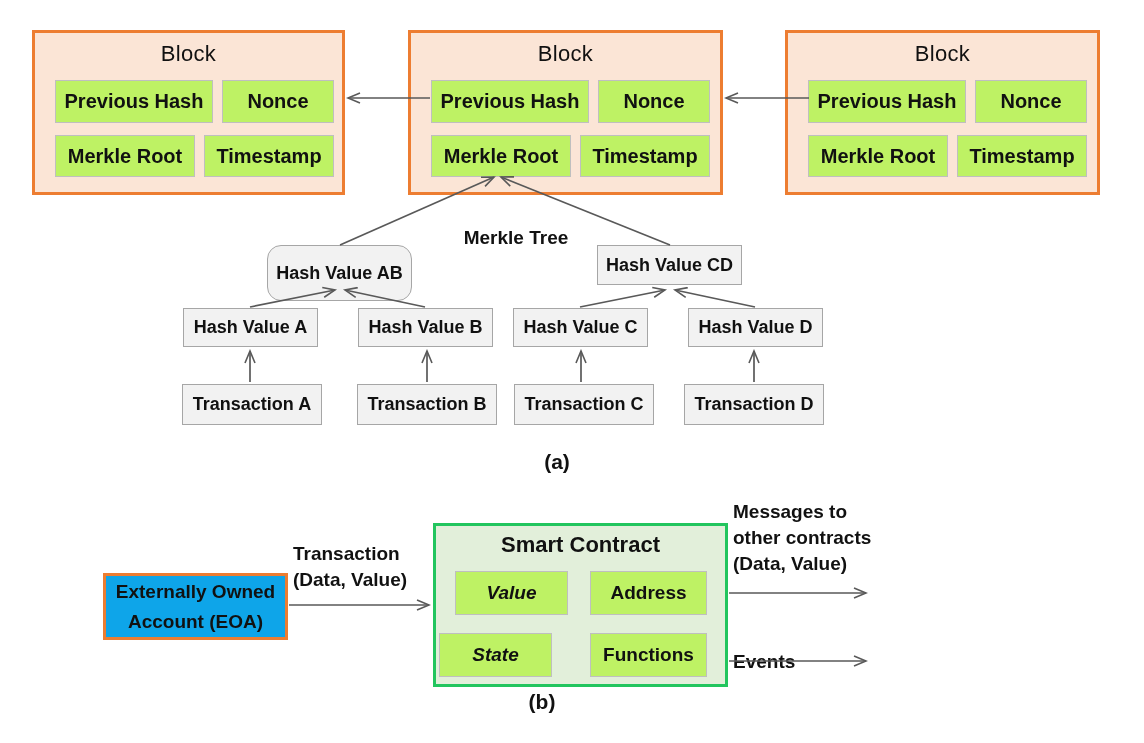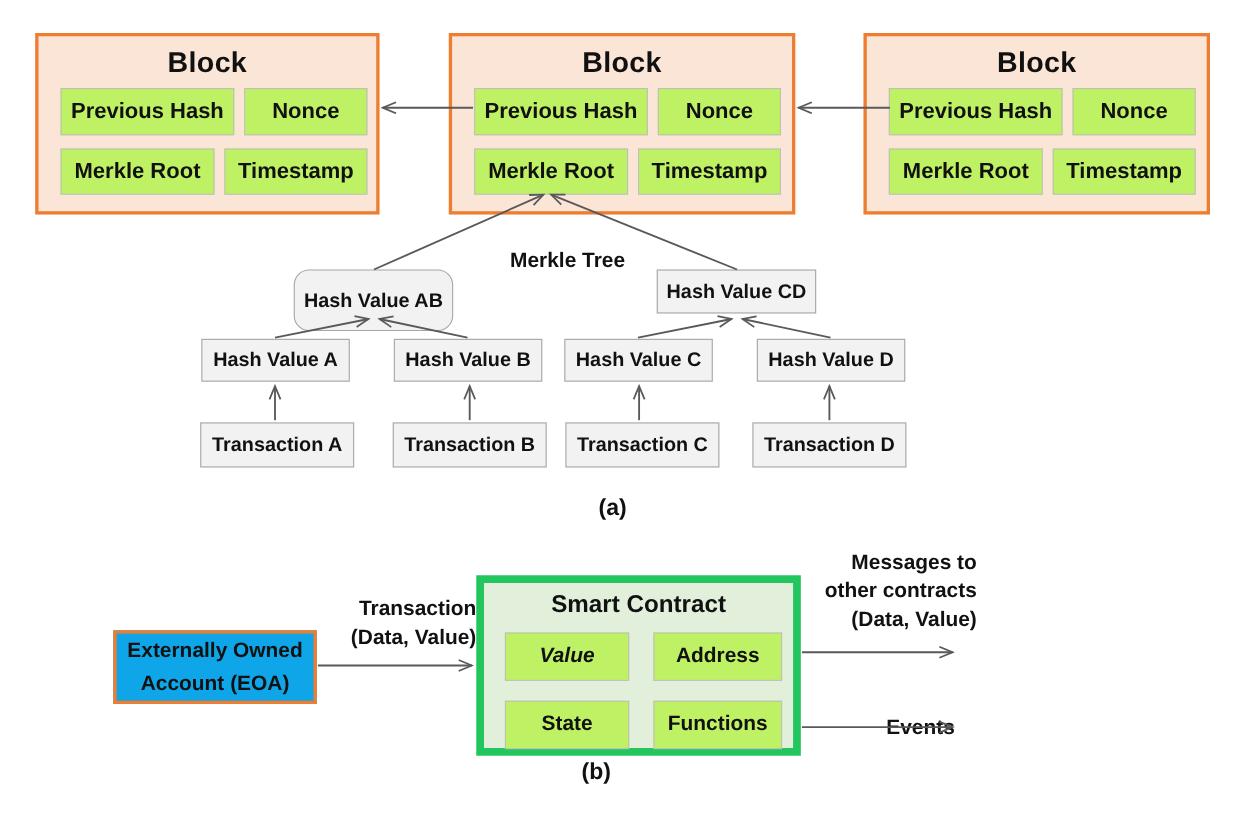--- a/index.html
+++ b/index.html
@@ -7,21 +7,21 @@
     position:relative;width:1144px;height:743px;background:#ffffff;
     font-family:"Liberation Sans", sans-serif;color:#111;overflow:hidden;
   }
   .abs{position:absolute;box-sizing:border-box;}
   
   .block{
     background:#FBE5D6;border:3px solid #ED7D31;
   }
   .block-title{
     position:absolute;left:0;right:0;top:8px;text-align:center;
-    font-size:26px;font-weight:700;letter-spacing:.3px;
+    font-size:22px;font-weight:400;letter-spacing:.3px;
   }
   
   .field{
     position:absolute;background:#bef264;border:1.6px solid #BFBFBF;
     display:flex;align-items:center;justify-content:center;
     font-size:20px;font-weight:600;white-space:nowrap;
   }
   
   .mnode{
     background:#F2F2F2;border:1.8px solid #A6A6A6;
@@ -29,34 +29,34 @@
     font-size:18px;font-weight:600;white-space:nowrap;
   }
   .caption{
     text-align:center;font-size:19px;font-weight:700;white-space:nowrap;
   }
   .panel-label{
     text-align:center;font-size:21px;font-weight:700;
   }
   
   .contract{
-    background:#E2EFDA;border:7px solid #22c55e;
+    background:#E2EFDA;border:3px solid #22c55e;
   }
   .contract-title{
     position:absolute;left:0;right:0;top:6px;text-align:center;
     font-size:22px;font-weight:700;
   }
   .contract .field{font-size:19px;}
   .eoa{
     background:#0ea5e9;border:3px solid #ED7D31;
     display:flex;flex-direction:column;align-items:center;justify-content:center;
     font-size:19px;font-weight:600;line-height:1.55;text-align:center;
   }
   .arrow-label{
-    text-align:right;font-size:19px;font-weight:600;line-height:1.38;white-space:nowrap;
+    text-align:left;font-size:19px;font-weight:600;line-height:1.38;white-space:nowrap;
   }
   svg.overlay{position:absolute;left:0;top:0;z-index:5;pointer-events:none;}
   .layer{z-index:2;}
 </style>
 </head>
 <body>
 
 <div id="canvas">
 
   <div class="abs layer block" style="left:32px;top:30px;width:313px;height:165px;">
@@ -107,21 +107,21 @@
 
   <div class="abs layer arrow-label" style="left:293px;top:541px;width:140px;">
     <div>Transaction</div>
     <div>(Data, Value)</div>
   </div>
 
   <div class="abs layer contract" style="left:433px;top:523px;width:295px;height:164px;">
     <div class="contract-title">Smart Contract</div>
     <div class="field" style="left:19px;top:45px;width:111px;height:42px;font-style:italic;">Value</div>
     <div class="field" style="left:154px;top:45px;width:115px;height:42px;">Address</div>
-    <div class="field" style="left:19px;top:107px;width:111px;height:42px;">State</div>
+    <div class="field" style="left:3px;top:107px;width:111px;height:42px;font-style:italic;">State</div>
     <div class="field" style="left:154px;top:107px;width:115px;height:42px;">Functions</div>
   </div>
 
   <div class="abs layer arrow-label" style="left:733px;top:499px;width:155px;">
     <div>Messages to</div>
     <div>other contracts</div>
     <div>(Data, Value)</div>
   </div>
 
   <div class="abs layer arrow-label" style="left:733px;top:629px;width:135px;margin-top:20px;">Events</div>

